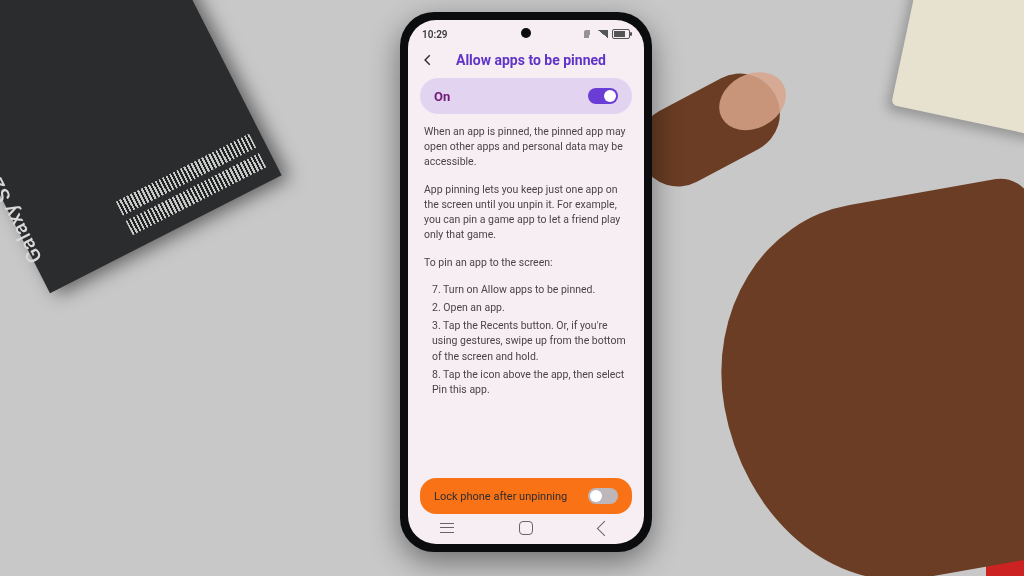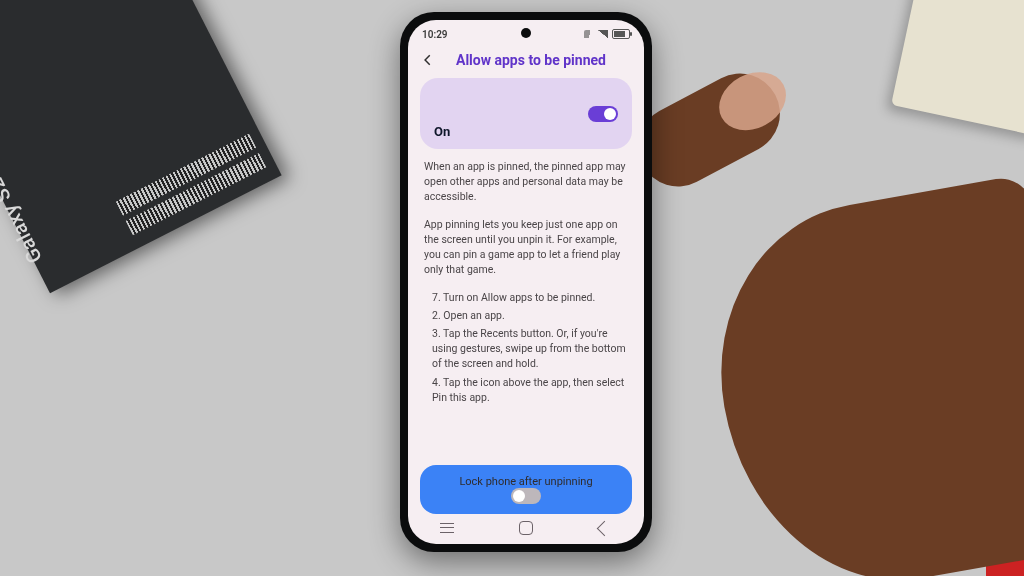--- a/index.html
+++ b/index.html
@@ -193,21 +193,21 @@
   .main-toggle-row {
     margin: 0 12px;
     background: #e2d4f1;
     border-radius: 18px;
     padding: 10px 14px;
     display:flex;
     align-items:center;
     justify-content:space-between;
   }
   .main-toggle-row .lbl{
-    color:#0f172a;font-weight:700;font-size:13px;margin-top:36px;
+    color:#701a75;font-weight:700;font-size:13px;
   }
 
   .switch {
     width: 30px;height:16px;border-radius:10px;position:relative;
   }
   .switch.on{ background:#6a3ed6; }
   .switch.on::after{
     content:"";position:absolute;right:2px;top:2px;width:12px;height:12px;
     background:#fff;border-radius:50%;
   }
@@ -225,27 +225,26 @@
     color: #4a4548;
     overflow: hidden;
   }
   .content p { margin: 0 0 12px; }
   .steps-intro { margin-bottom: 4px; }
   .steps { padding-left: 8px; }
   .steps > div { margin-bottom: 3px; }
 
   .secondary-row {
     margin: 6px 12px 0;
-    background:#3b82f6;
+    background:#f97316;
     border-radius: 16px;
     padding: 10px 14px;
     display:flex;align-items:center;justify-content:space-between;
     font-size: 11px;
     color:#2f2c2e;
-    flex-direction:column;
   }
 
   
   .nav-bar {
     height: 28px;
     display:flex;
     align-items:center;
     justify-content:space-around;
     padding-bottom:2px;
     color:#6b6268;
@@ -295,25 +294,26 @@
     </div>
 
     <div class="main-toggle-row">
       <span class="lbl">On</span>
       <span class="switch on"></span>
     </div>
 
     <div class="content">
       <p>When an app is pinned, the pinned app may open other apps and personal data may be accessible.</p>
       <p>App pinning lets you keep just one app on the screen until you unpin it. For example, you can pin a game app to let a friend play only that game.</p>
+      <p class="steps-intro">To pin an app to the screen:</p>
       <div class="steps">
         <div>7. Turn on Allow apps to be pinned.</div>
         <div>2. Open an app.</div>
         <div>3. Tap the Recents button. Or, if you're using gestures, swipe up from the bottom of the screen and hold.</div>
-        <div>4. Tap the icon above the app, then select Pin this app.</div>
+        <div>8. Tap the icon above the app, then select Pin this app.</div>
       </div>
     </div>
 
     <div class="secondary-row">
       <span>Lock phone after unpinning</span>
       <span class="switch off"></span>
     </div>
 
     <div class="nav-bar">
       <span class="nav-btn">

